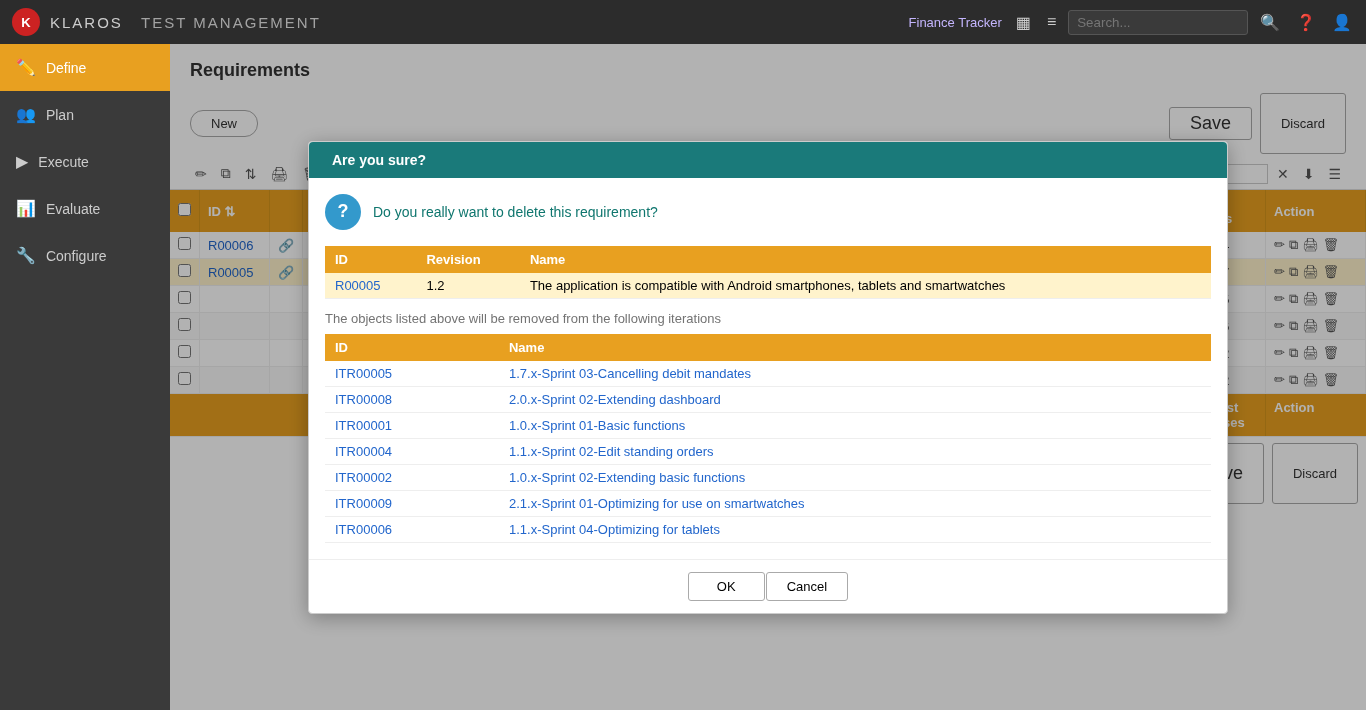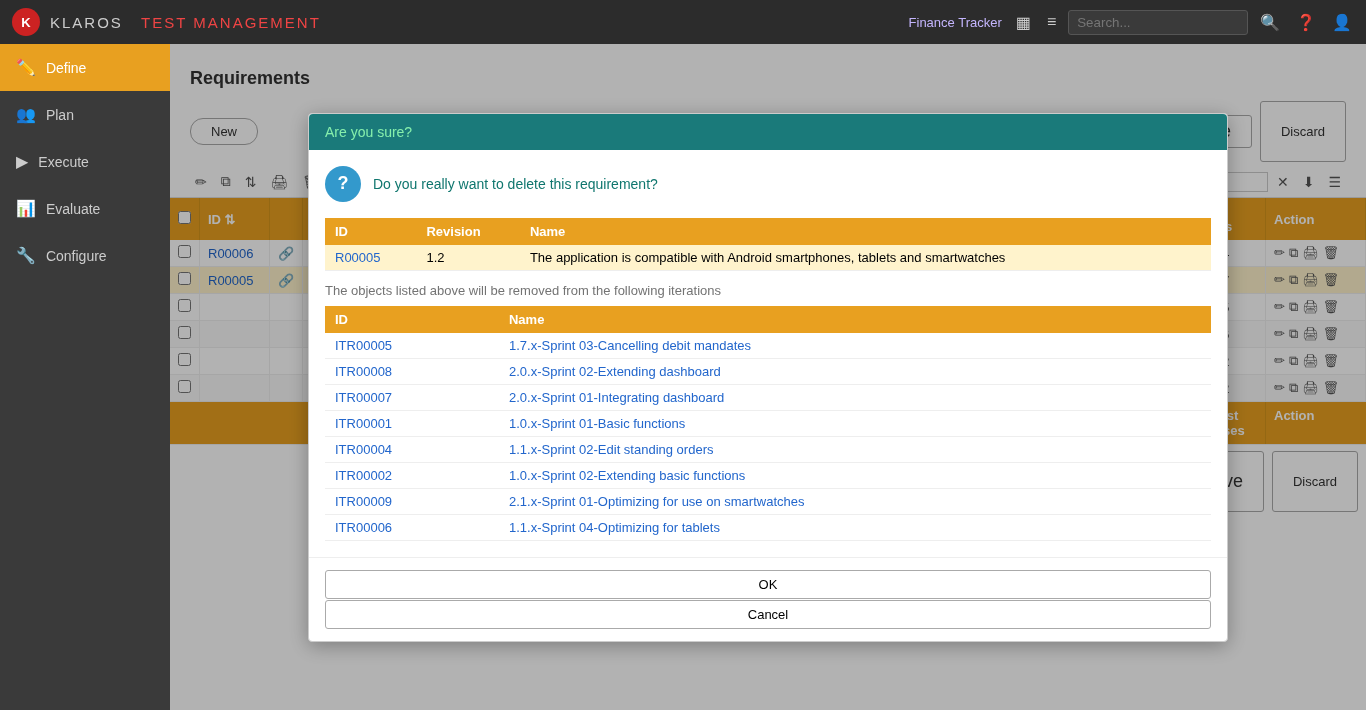--- a/index.html
+++ b/index.html
@@ -22,21 +22,21 @@
     }
     .navbar-logo {
       width: 32px;
       height: 32px;
     }
     .navbar-title {
       font-size: 15px;
       letter-spacing: 2px;
       color: #ccc;
     }
-    .navbar-title span.tm { color: #ef4444; }
+    .navbar-title span.tm { color: #a3a3a3; }
     .navbar-spacer { flex: 1; }
     .navbar-project {
       color: #c4b5fd;
       font-size: 13px;
     }
     .navbar-icons {
       display: flex;
       gap: 8px;
       align-items: center;
     }
@@ -85,21 +85,21 @@
 
     
     .main-content {
       flex: 1;
       background: #fff;
       overflow: hidden;
       display: flex;
       flex-direction: column;
     }
     .page-header {
-      padding: 24px 20px 8px;
+      padding: 16px 20px 8px;
       font-size: 18px;
       font-weight: bold;
       color: #333;
     }
     .toolbar-row {
       padding: 4px 20px;
       display: flex;
       align-items: center;
       gap: 8px;
     }
@@ -238,23 +238,23 @@
       border: 1px solid #ccc;
       border-radius: 4px;
       width: 920px;
       max-height: 540px;
       display: flex;
       flex-direction: column;
       box-shadow: 0 4px 20px rgba(0,0,0,0.3);
     }
     .dialog-header {
       background: #1a7a7a;
-      color: #86efac;
-      padding: 10px 16px;
-      font-weight: normal;
+      color: #ffffff;
+      padding: 10px 23px;
+      font-weight: bold;
       font-size: 14px;
       border-radius: 4px 4px 0 0;
     }
     .dialog-body {
       padding: 16px;
       flex: 1;
       overflow-y: auto;
     }
     .dialog-question {
       display: flex;
@@ -322,21 +322,20 @@
       border-bottom: 1px solid #eee;
     }
     .iter-id { color: #2266cc; }
     .iter-name { color: #2266cc; }
     .dialog-footer {
       padding: 12px 16px;
       display: flex;
       justify-content: center;
       gap: 1px;
       border-top: 1px solid #eee;
-      flex-direction: column;
     }
     .btn-ok {
       background: #fff;
       border: 1px solid #aaa;
       padding: 6px 28px;
       cursor: pointer;
       border-radius: 3px;
       font-size: 13px;
     }
     .btn-cancel {
@@ -621,24 +620,20 @@
         <tbody id="iterations-tbody">
         <tr>
       <td class="iter-id">ITR00005</td>
       <td class="iter-name">1.7.x-Sprint 03-Cancelling debit mandates</td>
     </tr>
             <tr>
       <td class="iter-id">ITR00008</td>
       <td class="iter-name">2.0.x-Sprint 02-Extending dashboard</td>
     </tr>
             <tr>
-      <td class="iter-id">ITR00007</td>
-      <td class="iter-name">2.0.x-Sprint 01-Integrating dashboard</td>
-    </tr>
-            <tr>
       <td class="iter-id">ITR00001</td>
       <td class="iter-name">1.0.x-Sprint 01-Basic functions</td>
     </tr>
             <tr>
       <td class="iter-id">ITR00004</td>
       <td class="iter-name">1.1.x-Sprint 02-Edit standing orders</td>
     </tr>
             <tr>
       <td class="iter-id">ITR00002</td>
       <td class="iter-name">1.0.x-Sprint 02-Extending basic functions</td>

